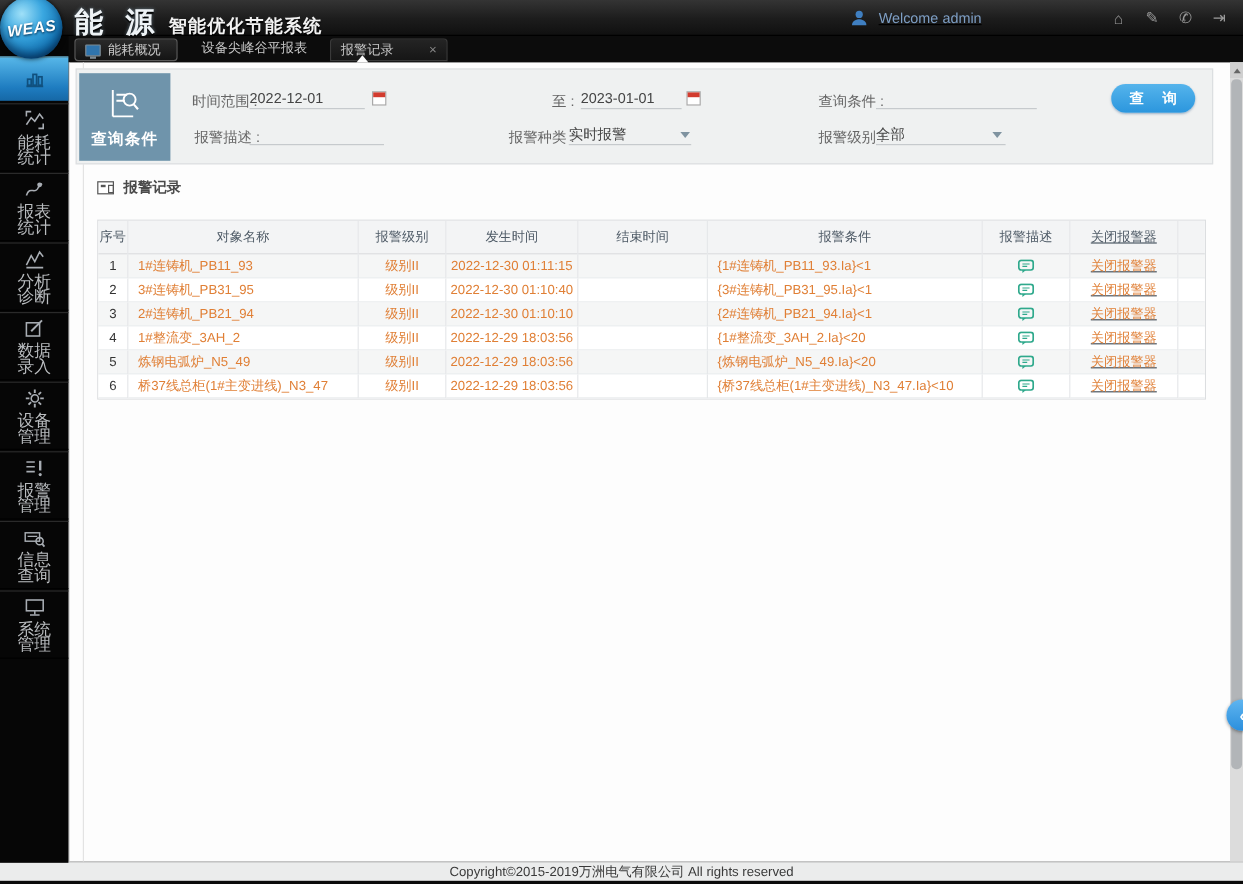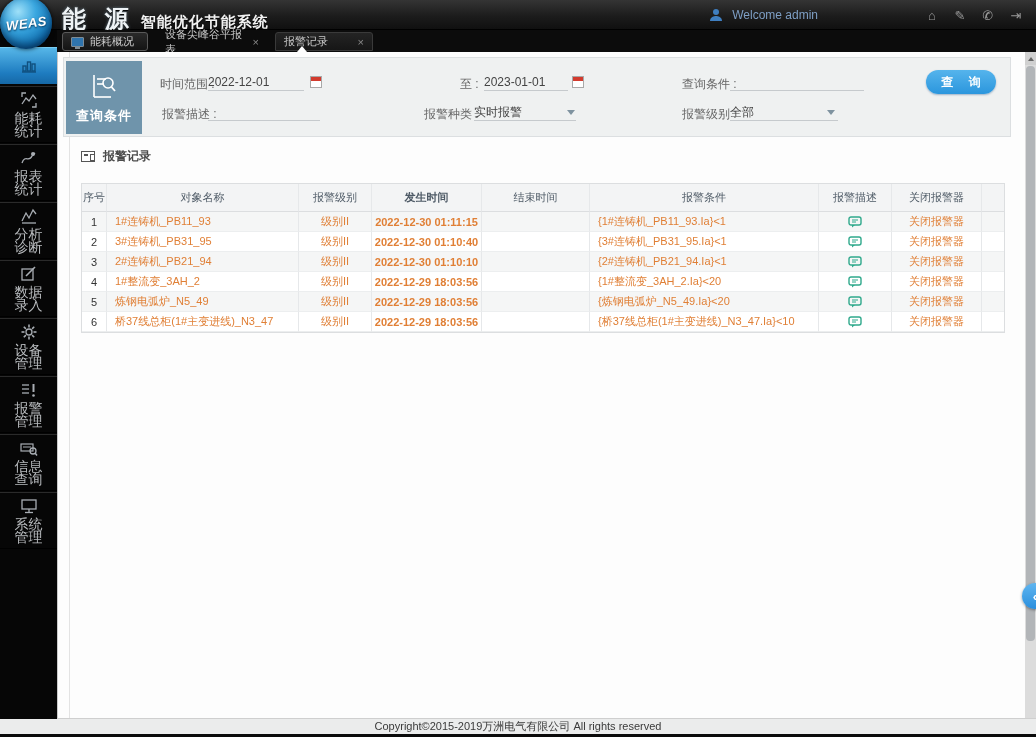--- a/index.html
+++ b/index.html
@@ -15,31 +15,31 @@
     box-shadow:0 0 4px rgba(0,0,0,.8), inset 0 -4px 8px rgba(0,20,50,.6); z-index:50;
     display:flex; align-items:center; justify-content:center; }
   .logo span { color:#fff; font-style:italic; font-weight:bold; font-size:13px; letter-spacing:.5px;
     text-shadow:0 1px 2px #032c4e; transform:rotate(-8deg); }
   .app-title { position:absolute; left:62px; top:3px; display:flex; align-items:baseline; }
   .title-big { color:#eef3f6; font-size:24px; font-weight:bold; letter-spacing:6px;
     text-shadow:0 1px 1px #000, 0 0 3px #6a7d8a; }
   .title-small { color:#f2f2f2; font-size:15px; font-weight:bold; margin-left:6px; letter-spacing:1px;
     text-shadow:0 1px 1px #000; }
   .topbar-right { position:absolute; right:10px; top:0; height:30px; display:flex; align-items:center; gap:8px; }
-  .welcome-wrap { display:flex; align-items:center; gap:8px; margin-right:96px; }
+  .welcome-wrap { display:flex; align-items:center; gap:8px; margin-right:96px;text-decoration:underline; }
   .welcome { color:#7e9fc5; font-size:12px; }
   .top-ico { color:#9a9a9a; font-size:13px; width:20px; text-align:center; cursor:pointer; }
 
   
   .tabbar { position:absolute; left:57px; top:30px; width:979px; height:22px; background:#0c0c0c; }
   .tab { position:absolute; top:2px; height:19px; display:flex; align-items:center; gap:6px;
     color:#c9c9c9; font-size:11px; padding:0 8px; cursor:pointer; }
   .tab.first { left:5px; width:86px; border:1px solid #5a5a5a; border-radius:3px;
     background:linear-gradient(#2a2a2a,#141414); }
-  .tab.t2 { left:100px; width:110px; }
+  .tab.t2 { left:100px; width:110px;flex-direction:column; }
   .tab.t3 { left:218px; width:98px; background:linear-gradient(#242424,#161616); border:1px solid #3a3a3a; border-radius:3px 3px 0 0;}
   .tab .x { color:#8a8a8a; font-size:11px; margin-left:auto; cursor:pointer; }
   .mini-monitor { width:13px; height:10px; border:1px solid #7e8b94; border-radius:1px; background:#2f74ad; position:relative; }
   .mini-monitor:after { content:""; position:absolute; left:3px; bottom:-3px; width:5px; height:2px; background:#7e8b94; }
   .tab-caret { position:absolute; left:240px; top:16px; width:0; height:0;
     border-left:5px solid transparent; border-right:5px solid transparent; border-bottom:6px solid #fdfdfd; }
 
   
   .sidebar { position:absolute; left:0; top:30px; width:57px; height:689px; background:#060606; z-index:10; }
   .side-active { position:absolute; left:0; top:17px; width:57px; height:37px;
@@ -84,22 +84,22 @@
 
   
   .tbl { position:absolute; left:23px; top:131px; width:924px; border:1px solid #dcdee0; font-size:11px; }
   .trow { display:flex; height:20px; background:#fff; }
   .trow.head { height:28px; background:#f3f4f5; }
   .trow.odd { background:#f5f6f6; }
   .tc { border-right:1px solid #e6e8ea; border-bottom:1px solid #eceeef; display:flex;
     align-items:center; justify-content:center; color:#4a5560; overflow:hidden; white-space:nowrap; }
   .trow.head .tc { color:#4e5a66; border-bottom:1px solid #dcdee0; }
   .tc.left { justify-content:flex-start; padding-left:8px; }
-  .c-no{width:25px;} .c-name{width:192px;} .c-level{width:73px;} .c-start{width:110px;font-weight:bold;}
-  .c-end{width:108px;} .c-cond{width:229px;} .c-desc{width:73px;} .c-close{width:90px;}
+  .c-no{width:25px;} .c-name{width:192px;} .c-level{width:73px;} .c-start{width:110px;}
+  .c-end{width:108px;} .c-cond{width:229px;} .c-desc{width:73px;} .c-close{width:90px;text-decoration:underline;}
   .c-extra{width:22px; border-right:none;}
   .org { color:#e07f35; }
   .num { color:#333; }
   .close-link { color:#e07f35; cursor:pointer; }
   .msg-ico { cursor:pointer; display:block; }
 
   
   .scrollbar { position:absolute; left:1025px; top:52px; width:11px; height:666px; background:#dcdcdc; }
   .sb-up { position:absolute; top:0; left:0; width:11px; height:13px; background:#d0d0d0;
     display:flex; align-items:center; justify-content:center; cursor:pointer; }

